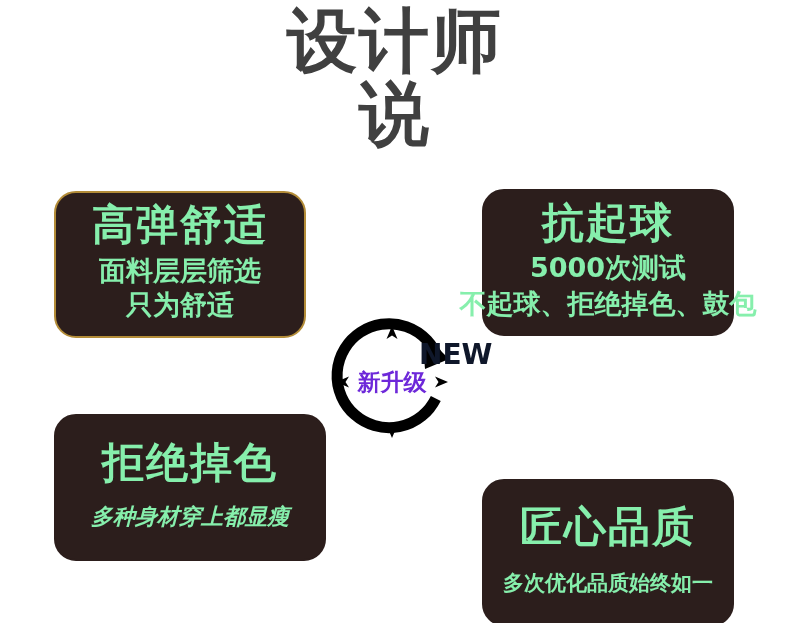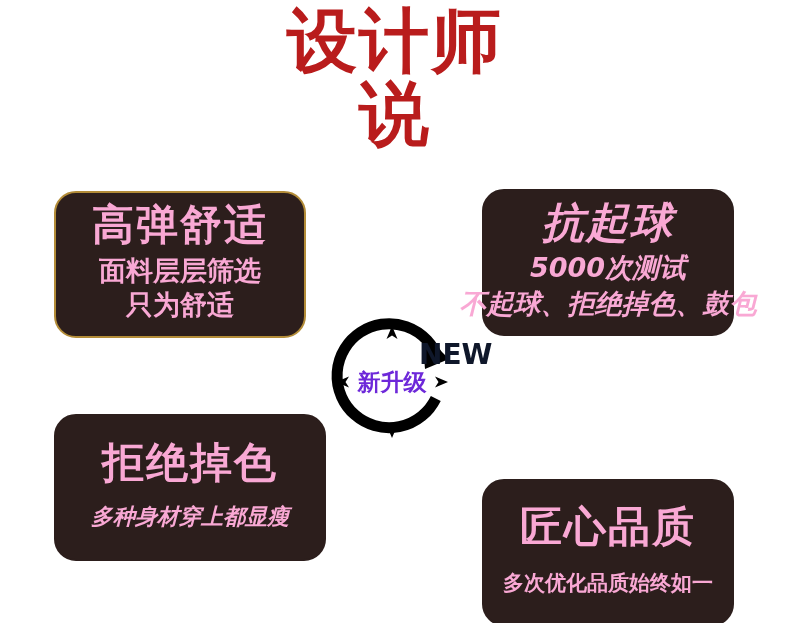--- a/index.html
+++ b/index.html
@@ -16,21 +16,21 @@
     -webkit-font-smoothing: antialiased;
   }
 
   
   .title-block {
     position: absolute;
     left: 0;
     top: 8px;
     width: 790px;
     text-align: center;
-    color: #b91c1c;
+    color: #404040;
     font-weight: 700;
     line-height: 0.95;
     letter-spacing: 2px;
   }
   .title-line-1 {
     font-size: 70px;
     display: block;
   }
   .title-line-2 {
     font-size: 70px;
@@ -41,21 +41,21 @@
   
   .feature-box {
     position: absolute;
     background: #2c1e1c;
     border-radius: 22px;
     box-sizing: border-box;
     display: flex;
     flex-direction: column;
     align-items: center;
     justify-content: center;
-    color: #f9a8d4;
+    color: #86efac;
     text-align: center;
     padding: 8px 2px 12px;
   }
   .feature-box .headline {
     font-size: 42px;
     font-weight: 700;
     letter-spacing: 2px;
     line-height: 1.08;
     margin-bottom: 6px;
     white-space: nowrap;
@@ -74,21 +74,20 @@
     width: 252px;
     height: 147px;
     border: 2px solid #b38c38;
   }
   #box-top-right {
     left: 482px;
     top: 189px;
     width: 252px;
     height: 147px;
     border: 2px solid #2c1e1c;
-    font-style: italic;
   }
   #box-bottom-left {
     left: 54px;
     top: 414px;
     width: 272px;
     height: 147px;
     border: 2px solid #2c1e1c;
   }
   #box-bottom-right {
     left: 482px;

